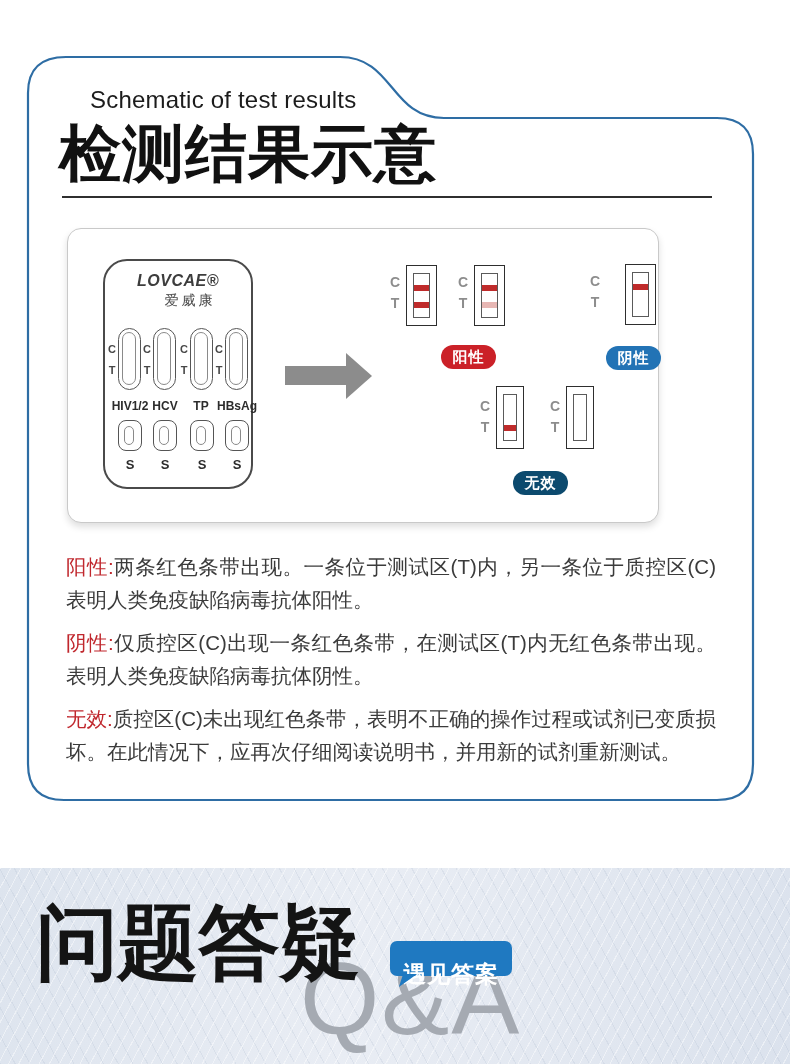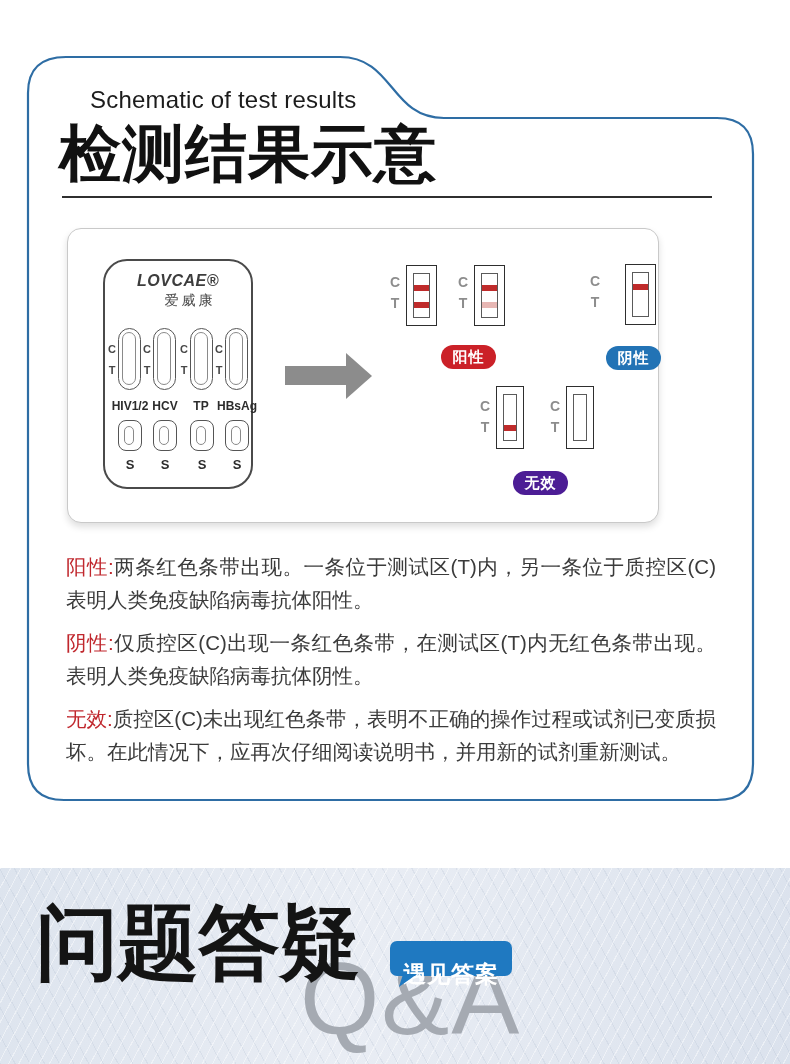--- a/index.html
+++ b/index.html
@@ -197,21 +197,21 @@
     </div>
 
     <div class="ct-col" style="left:480px;top:170px">
       <span>C</span>
       <span class="t-letter">T</span>
     </div>
     <div class="strip small" style="left:498px;top:157px">
       <div class="inner"></div>
     </div>
 
-    <div class="badge" style="left:445px;top:242px;background:#4c1d95">无效</div>
+    <div class="badge" style="left:445px;top:242px;background:#0c4a6e">无效</div>
   </div>
 
   <div class="descriptions">
     <p><span class="red-label">阳性:</span><span>两条红色条带出现。一条位于测试区(T)内，另一条位于质控区(C)表明人类免疫缺陷病毒抗体阳性。</span></p>
     <p><span class="red-label">阴性:</span><span>仅质控区(C)出现一条红色条带，在测试区(T)内无红色条带出现。表明人类免疫缺陷病毒抗体阴性。</span></p>
     <p><span class="red-label">无效:</span><span>质控区(C)未出现红色条带，表明不正确的操作过程或试剂已变质损坏。在此情况下，应再次仔细阅读说明书，并用新的试剂重新测试。</span></p>
   </div>
 
   <div class="footer"></div>
   <div class="qa-watermark">Q&amp;A</div>

